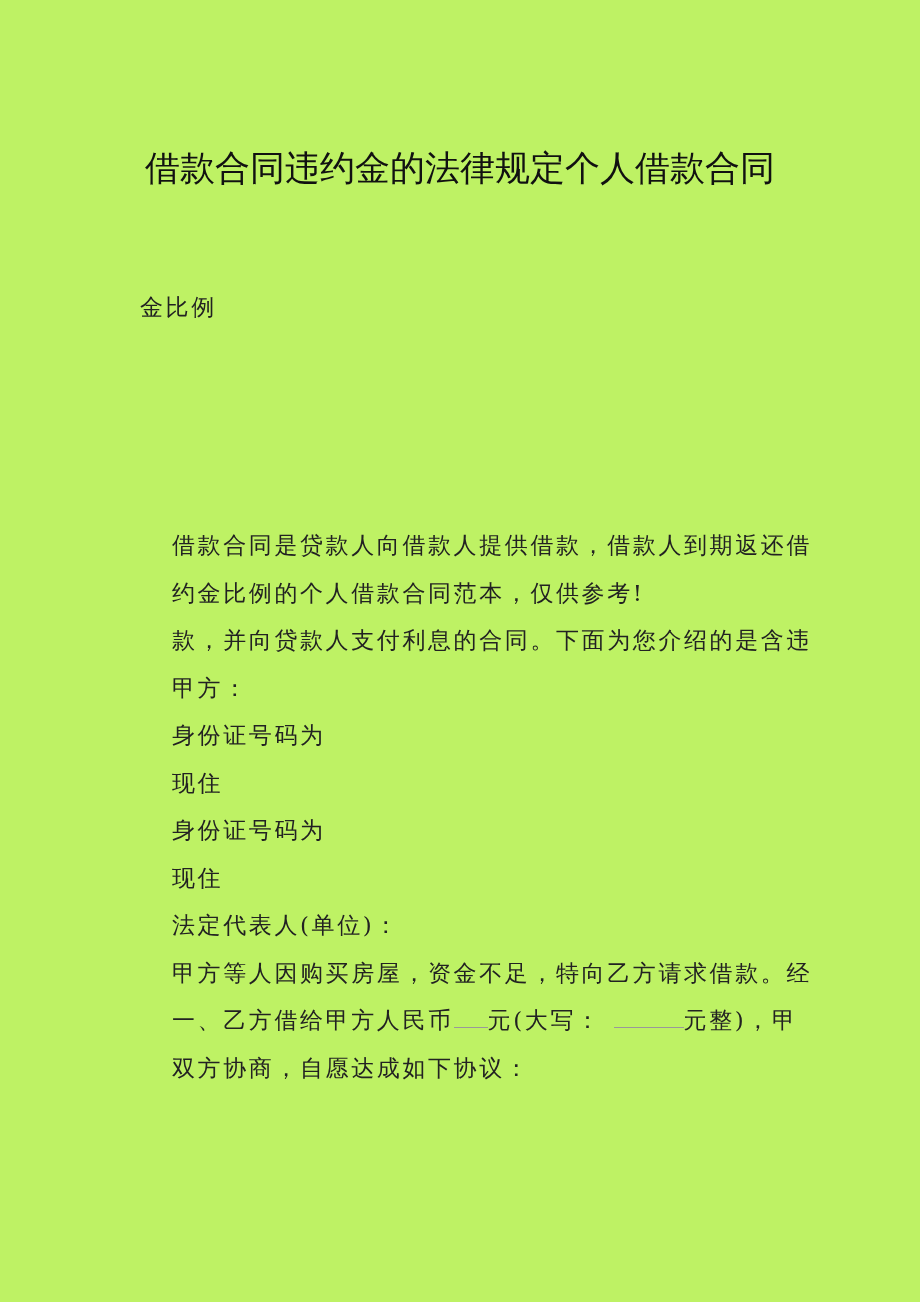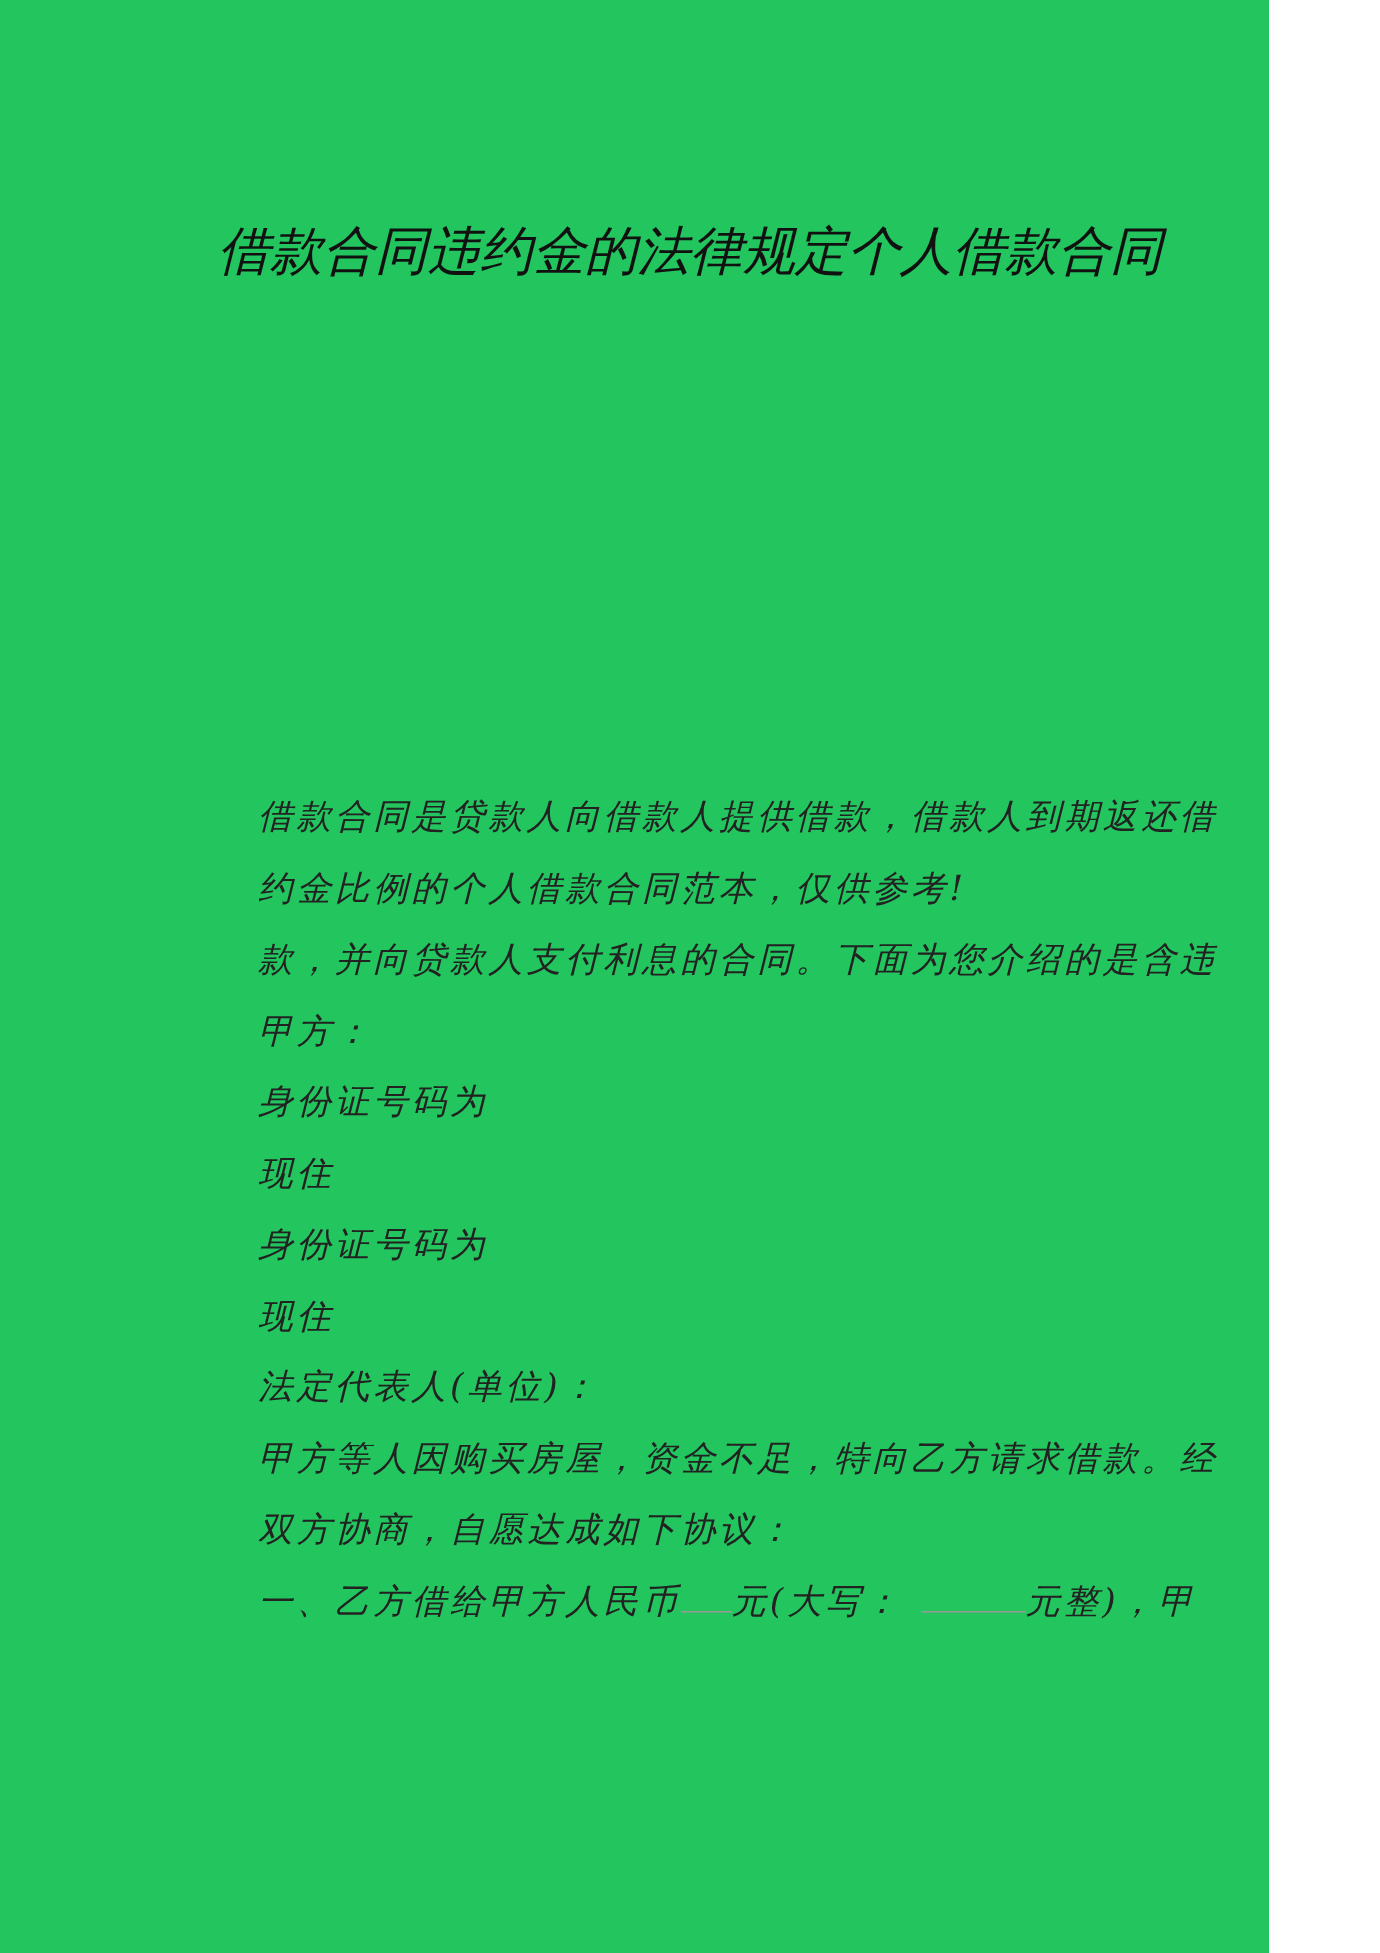--- a/index.html
+++ b/index.html
@@ -1,17 +1,17 @@
 <!DOCTYPE html>
 <html><head>
   <meta charset="utf-8">
   <style>
     html, body { margin: 0; padding: 0; background: #ffffff; }
     body { width: 920px; height: 1302px; position: relative; overflow: hidden; color: #000; }
-    .page { position: absolute; left: 0; top: 0; width: 846px; height: 1302px; background: #22c55e; font-style: italic; }
+    .page { position: absolute; left: 0; top: 0; width: 920px; height: 1302px; background: #bef264; }
     .title {
       position: absolute; left: 120px; width: 680px; text-align: center;
       font-family: "DejaVu Sans", sans-serif; font-size: 35px; line-height: 56px; color: #111;
       top: 140px; letter-spacing: 0px;
     }
     .body-text {
       font-family: "DejaVu Serif", serif; font-size: 23px; color: #222;
       letter-spacing: 2.6px;
     }
     .subtitle { position: absolute; left: 140px; width: 640px; top: 282px; line-height: 50px; }
@@ -23,30 +23,31 @@
 </head>
 <body>
 
 <div class="page">
 
   <div class="title">
     <span class="line">借款合同违约金的法律规定个人借款合同</span>
   </div>
 
   <div class="subtitle body-text">
+    <span class="line">金比例</span>
   </div>
 
   <div class="para body-text" style="top:522px;">
     <span class="line"> 借款合同是贷款人向借款人提供借款，借款人到期返还借</span>
     <span class="line">约金比例的个人借款合同范本，仅供参考!</span>
     <span class="line">款，并向贷款人支付利息的合同。下面为您介绍的是含违</span>
     <span class="line"> 甲方：</span>
     <span class="line"> 身份证号码为</span>
     <span class="line"> 现住</span>
     <span class="line"> 身份证号码为</span>
     <span class="line"> 现住</span>
     <span class="line"> 法定代表人(单位)：</span>
     <span class="line"> 甲方等人因购买房屋，资金不足，特向乙方请求借款。经</span>
+    <span class="line"><span> 一、乙方借给甲方人民币</span><span class="blank" style="width:34px;"></span><span>元(大写：</span><span style="display:inline-block;width:12px;"></span><span class="blank" style="width:70px;"></span><span>元整)，甲</span></span>
     <span class="line">双方协商，自愿达成如下协议：</span>
-    <span class="line"><span> 一、乙方借给甲方人民币</span><span class="blank" style="width:34px;"></span><span>元(大写：</span><span style="display:inline-block;width:12px;"></span><span class="blank" style="width:70px;"></span><span>元整)，甲</span></span>
   </div>
 
 </div>
 
 </body></html>

